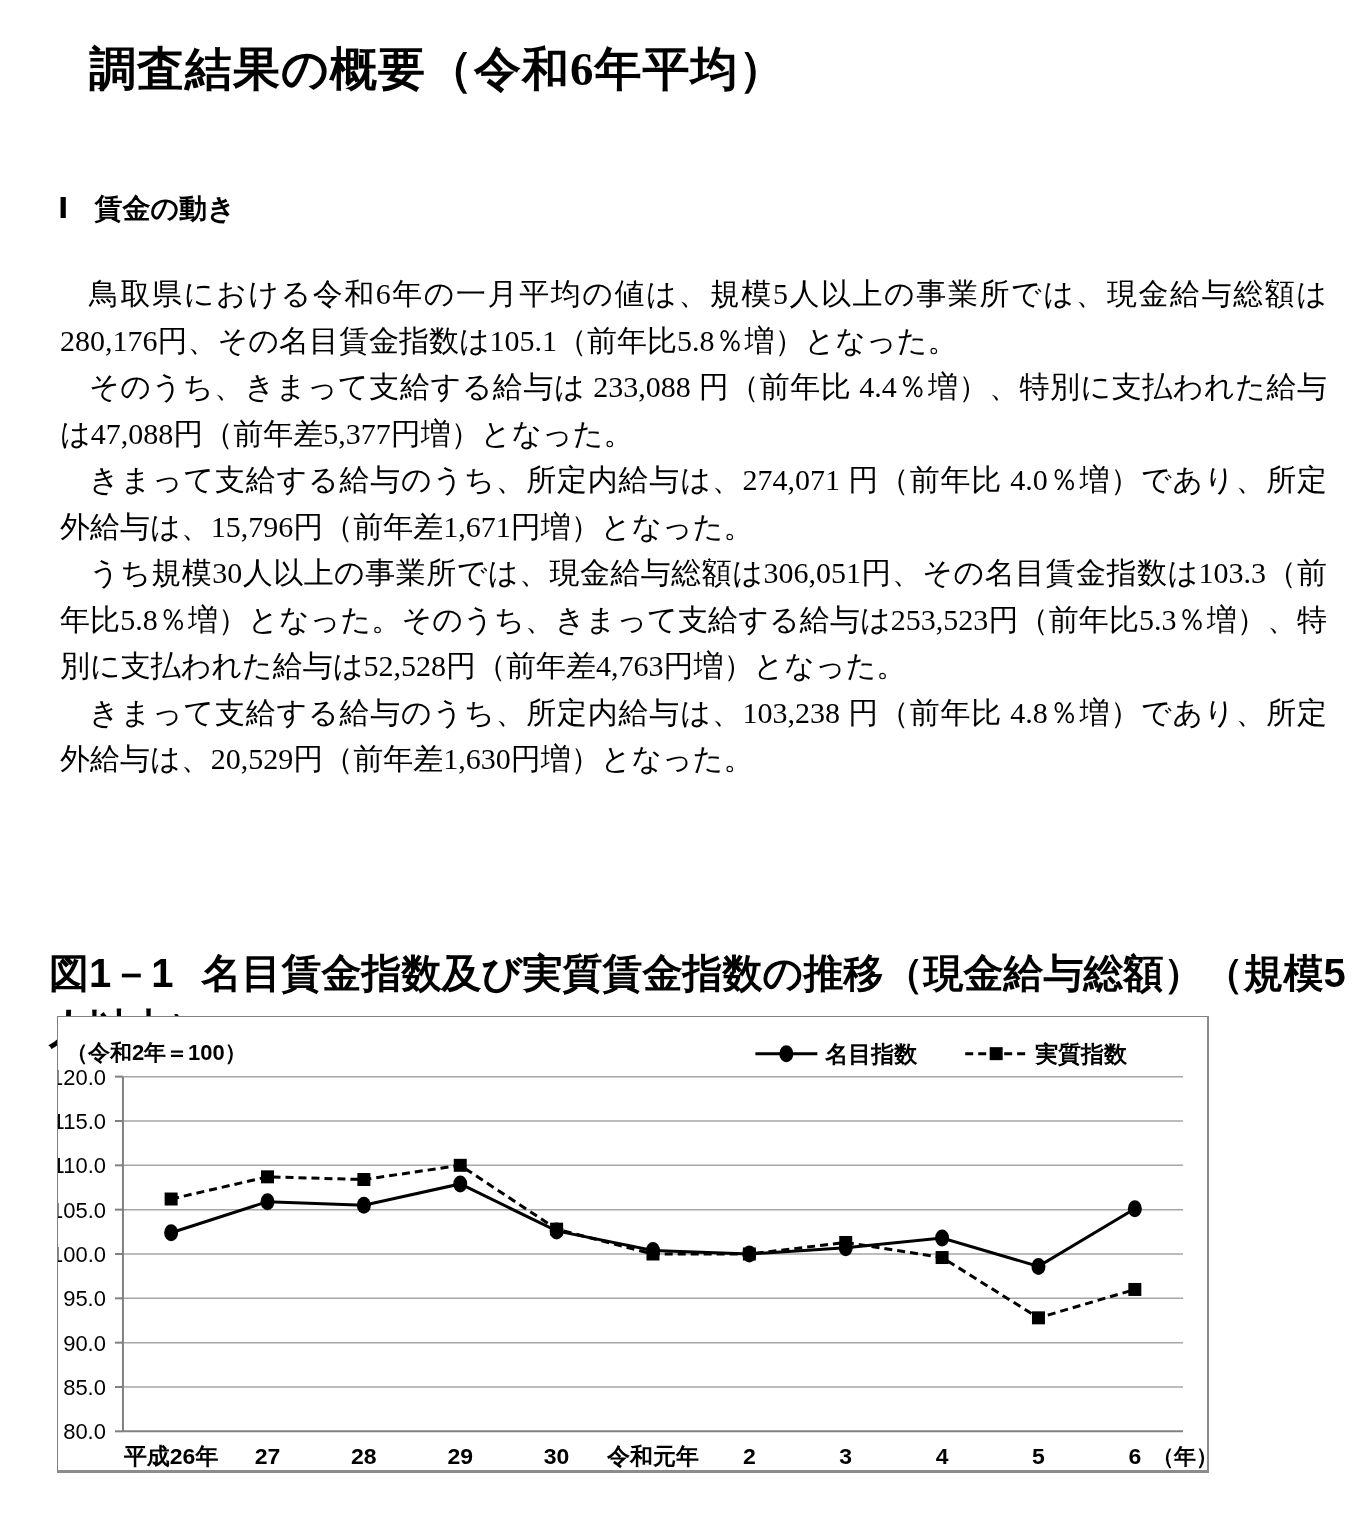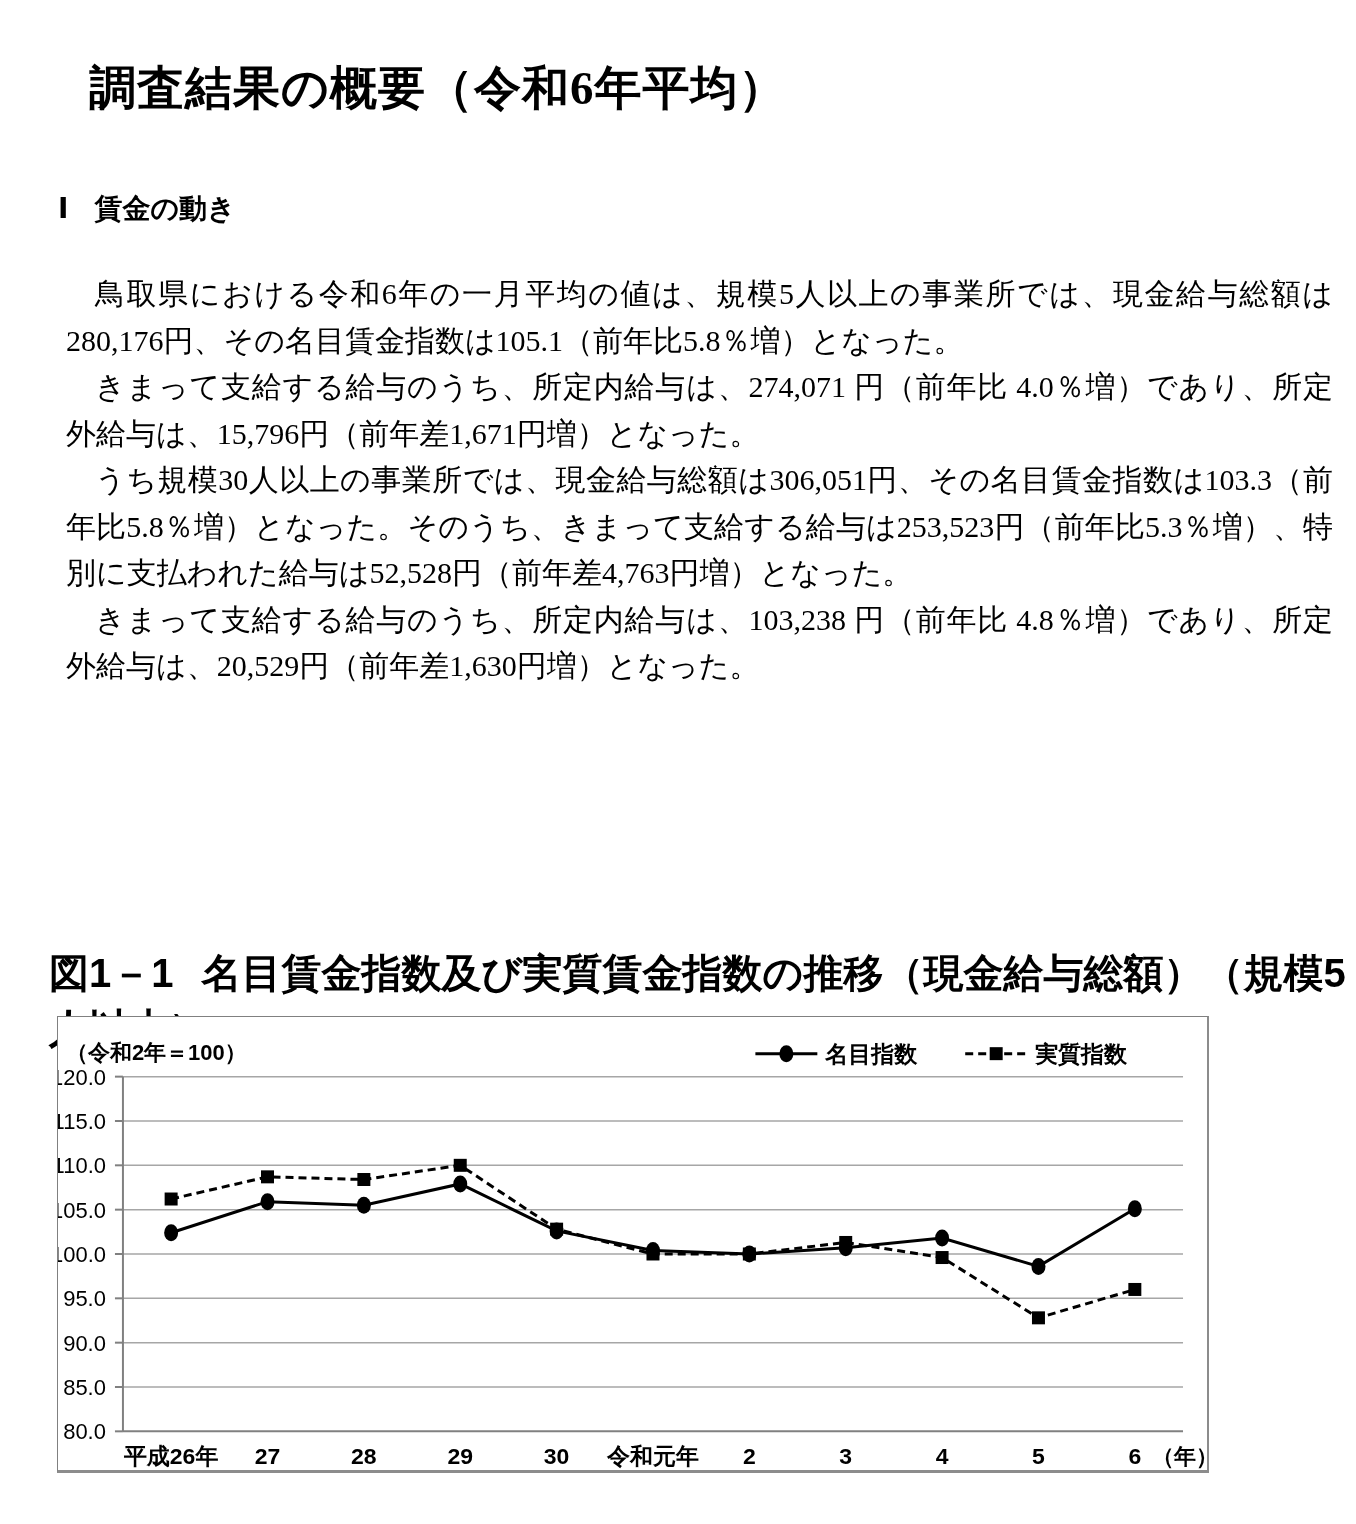--- a/index.html
+++ b/index.html
@@ -4,37 +4,37 @@
 <style>
   html,body{margin:0;padding:0;background:#ffffff;}
   .page{
     position:relative;
     width:1356px;height:1524px;
     background:#ffffff;color:#000;
     font-family:"Liberation Serif","DejaVu Serif",serif;
     overflow:hidden;
   }
   .title{
-    position:absolute;left:89px;top:57px;margin:0;
+    position:absolute;left:89px;top:38px;margin:0;
     font-size:47px;font-weight:600;letter-spacing:1px;
     font-family:"Liberation Serif","DejaVu Serif",serif;
   }
   .h2{
     position:absolute;left:49px;top:181px;margin:9px;
     font-size:28px;font-weight:bold;
     font-family:"Liberation Sans","DejaVu Sans",sans-serif;
   }
   .h2 .numeral{display:inline-block;margin-right:26px;}
   .h3{
     position:absolute;left:49px;top:228px;margin:0;
     font-size:28px;font-weight:bold;
     font-family:"Liberation Sans","DejaVu Sans",sans-serif;
   }
   .bodytext{
-    position:absolute;left:66px;top:271px;width:1267px;
+    position:absolute;left:60px;top:271px;width:1267px;
     font-size:30px;line-height:46.5px;text-align:justify;
     text-justify:inter-ideograph;
   }
   .bodytext p{margin:0;text-indent:29px;}
   .caption{
     position:absolute;left:49px;top:946px;margin:0;
     font-size:40px;font-weight:bold;
     font-family:"Liberation Sans","DejaVu Sans",sans-serif;
   }
   .caption .fignum{display:inline-block;margin-right:28px;}
@@ -56,20 +56,21 @@
 
   <h1 class="title">調査結果の概要（令和6年平均）</h1>
 
   <div class="h2">
     <span class="numeral">Ⅰ</span><span>賃金の動き</span>
   </div>
 
 
   <div class="bodytext">
     <p>鳥取県における令和6年の一月平均の値は、規模5人以上の事業所では、現金給与総額は280,176円、その名目賃金指数は105.1（前年比5.8％増）となった。</p>
+    <p>そのうち、きまって支給する給与は 233,088 円（前年比 4.4％増）、特別に支払われた給与は47,088円（前年差5,377円増）となった。</p>
     <p>きまって支給する給与のうち、所定内給与は、274,071 円（前年比 4.0％増）であり、所定外給与は、15,796円（前年差1,671円増）となった。</p>
     <p>うち規模30人以上の事業所では、現金給与総額は306,051円、その名目賃金指数は103.3（前年比5.8％増）となった。そのうち、きまって支給する給与は253,523円（前年比5.3％増）、特別に支払われた給与は52,528円（前年差4,763円増）となった。</p>
     <p>きまって支給する給与のうち、所定内給与は、103,238 円（前年比 4.8％増）であり、所定外給与は、20,529円（前年差1,630円増）となった。</p>
   </div>
 
   <div class="caption">
     <span class="fignum">図1－1</span><span>名目賃金指数及び実質賃金指数の推移（現金給与総額）（規模5人以上）</span>
   </div>
 
   <div class="chartbox">

